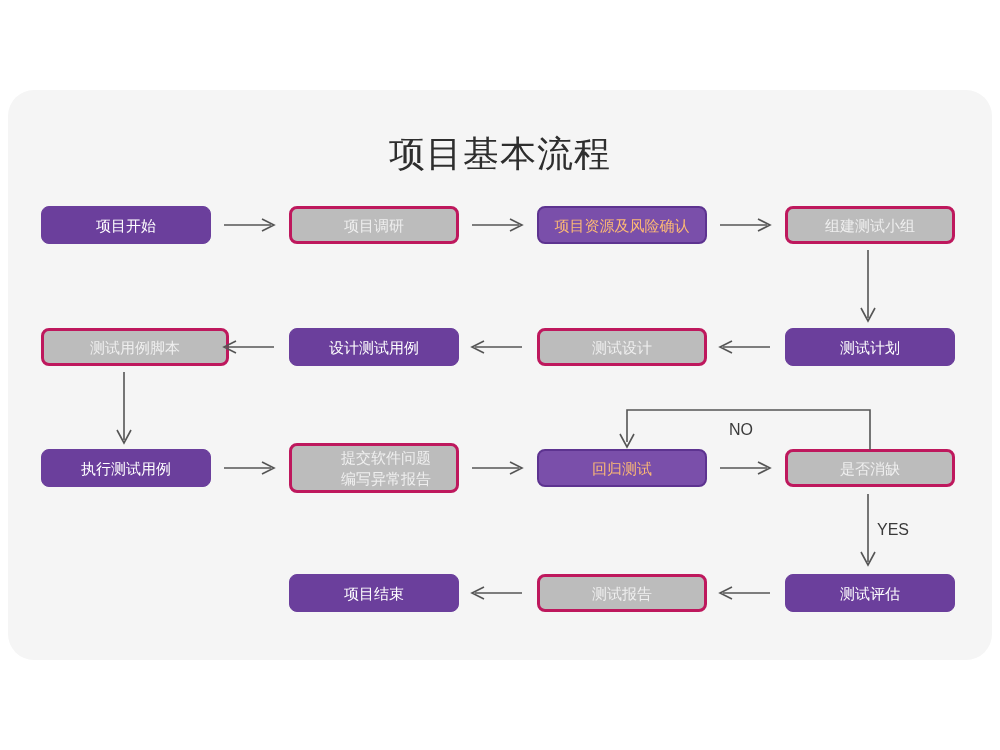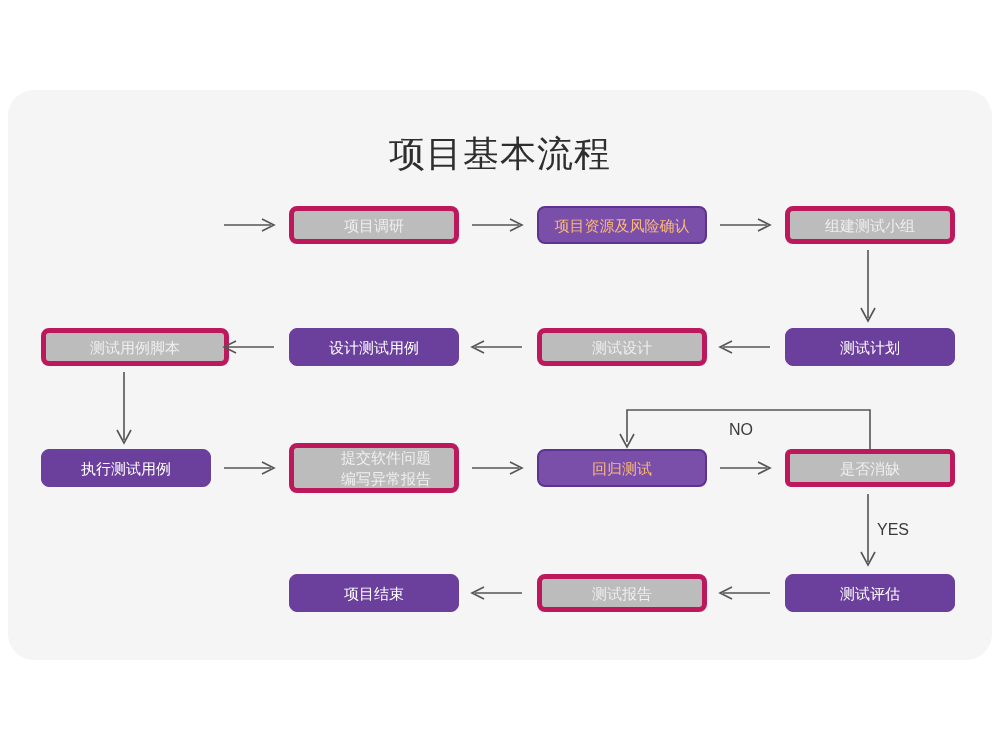--- a/index.html
+++ b/index.html
@@ -57,21 +57,21 @@
     border: 1px solid #6b3f9c;
   }
   .node.outline-purple {
     background: #7a4faa;
     color: #fdba74;
     border: 2px solid #5d3390;
   }
   .node.gray {
     background: #bcbcbc;
     color: #efefef;
-    border: 5px solid #be185d;
+    border: 3px solid #be185d;
   }
 
   
   .conn {
     position: absolute;
   }
   .conn svg {
     display: block;
     overflow: visible;
   }
@@ -83,20 +83,21 @@
 </style>
 </head>
 <body>
 
 <div id="canvas">
 
   <div class="card"></div>
 
   <div class="title">项目基本流程</div>
 
+  <div class="node solid-purple" style="left:41px; top:206px; width:170px; height:38px;">项目开始</div>
 
   <div class="conn" style="left:222px; top:215px;">
     <svg width="56" height="20" viewBox="0 0 56 20">
       <path d="M2 10 H49" stroke="#555555" stroke-width="1.6" fill="none"></path>
       <path d="M40 4 L52 10 L40 16" stroke="#555555" stroke-width="1.6" fill="none"></path>
     </svg>
   </div>
 
   <div class="node gray" style="left:289px; top:206px; width:170px; height:38px;">项目调研</div>
 
@@ -182,21 +183,21 @@
 
   <div class="node outline-purple" style="left:537px; top:449px; width:170px; height:38px;">回归测试</div>
 
   <div class="conn" style="left:718px; top:458px;">
     <svg width="56" height="20" viewBox="0 0 56 20">
       <path d="M2 10 H49" stroke="#555555" stroke-width="1.6" fill="none"></path>
       <path d="M40 4 L52 10 L40 16" stroke="#555555" stroke-width="1.6" fill="none"></path>
     </svg>
   </div>
 
-  <div class="node gray" style="left:785px; top:449px; width:170px; height:38px;border-radius:6px;">是否消缺</div>
+  <div class="node gray" style="left:785px; top:449px; width:170px; height:38px;">是否消缺</div>
 
   <div class="conn" style="left:615px; top:404px;">
     <svg width="270" height="50" viewBox="0 0 270 50">
       <path d="M255 46 V6 H12 V38" stroke="#555555" stroke-width="1.6" fill="none"></path>
       <path d="M5 30 L12 43 L19 30" stroke="#555555" stroke-width="1.6" fill="none"></path>
     </svg>
   </div>
   <div class="edge-label" style="left:729px; top:421px;">NO</div>
 
   <div class="conn" style="left:856px; top:492px;">

